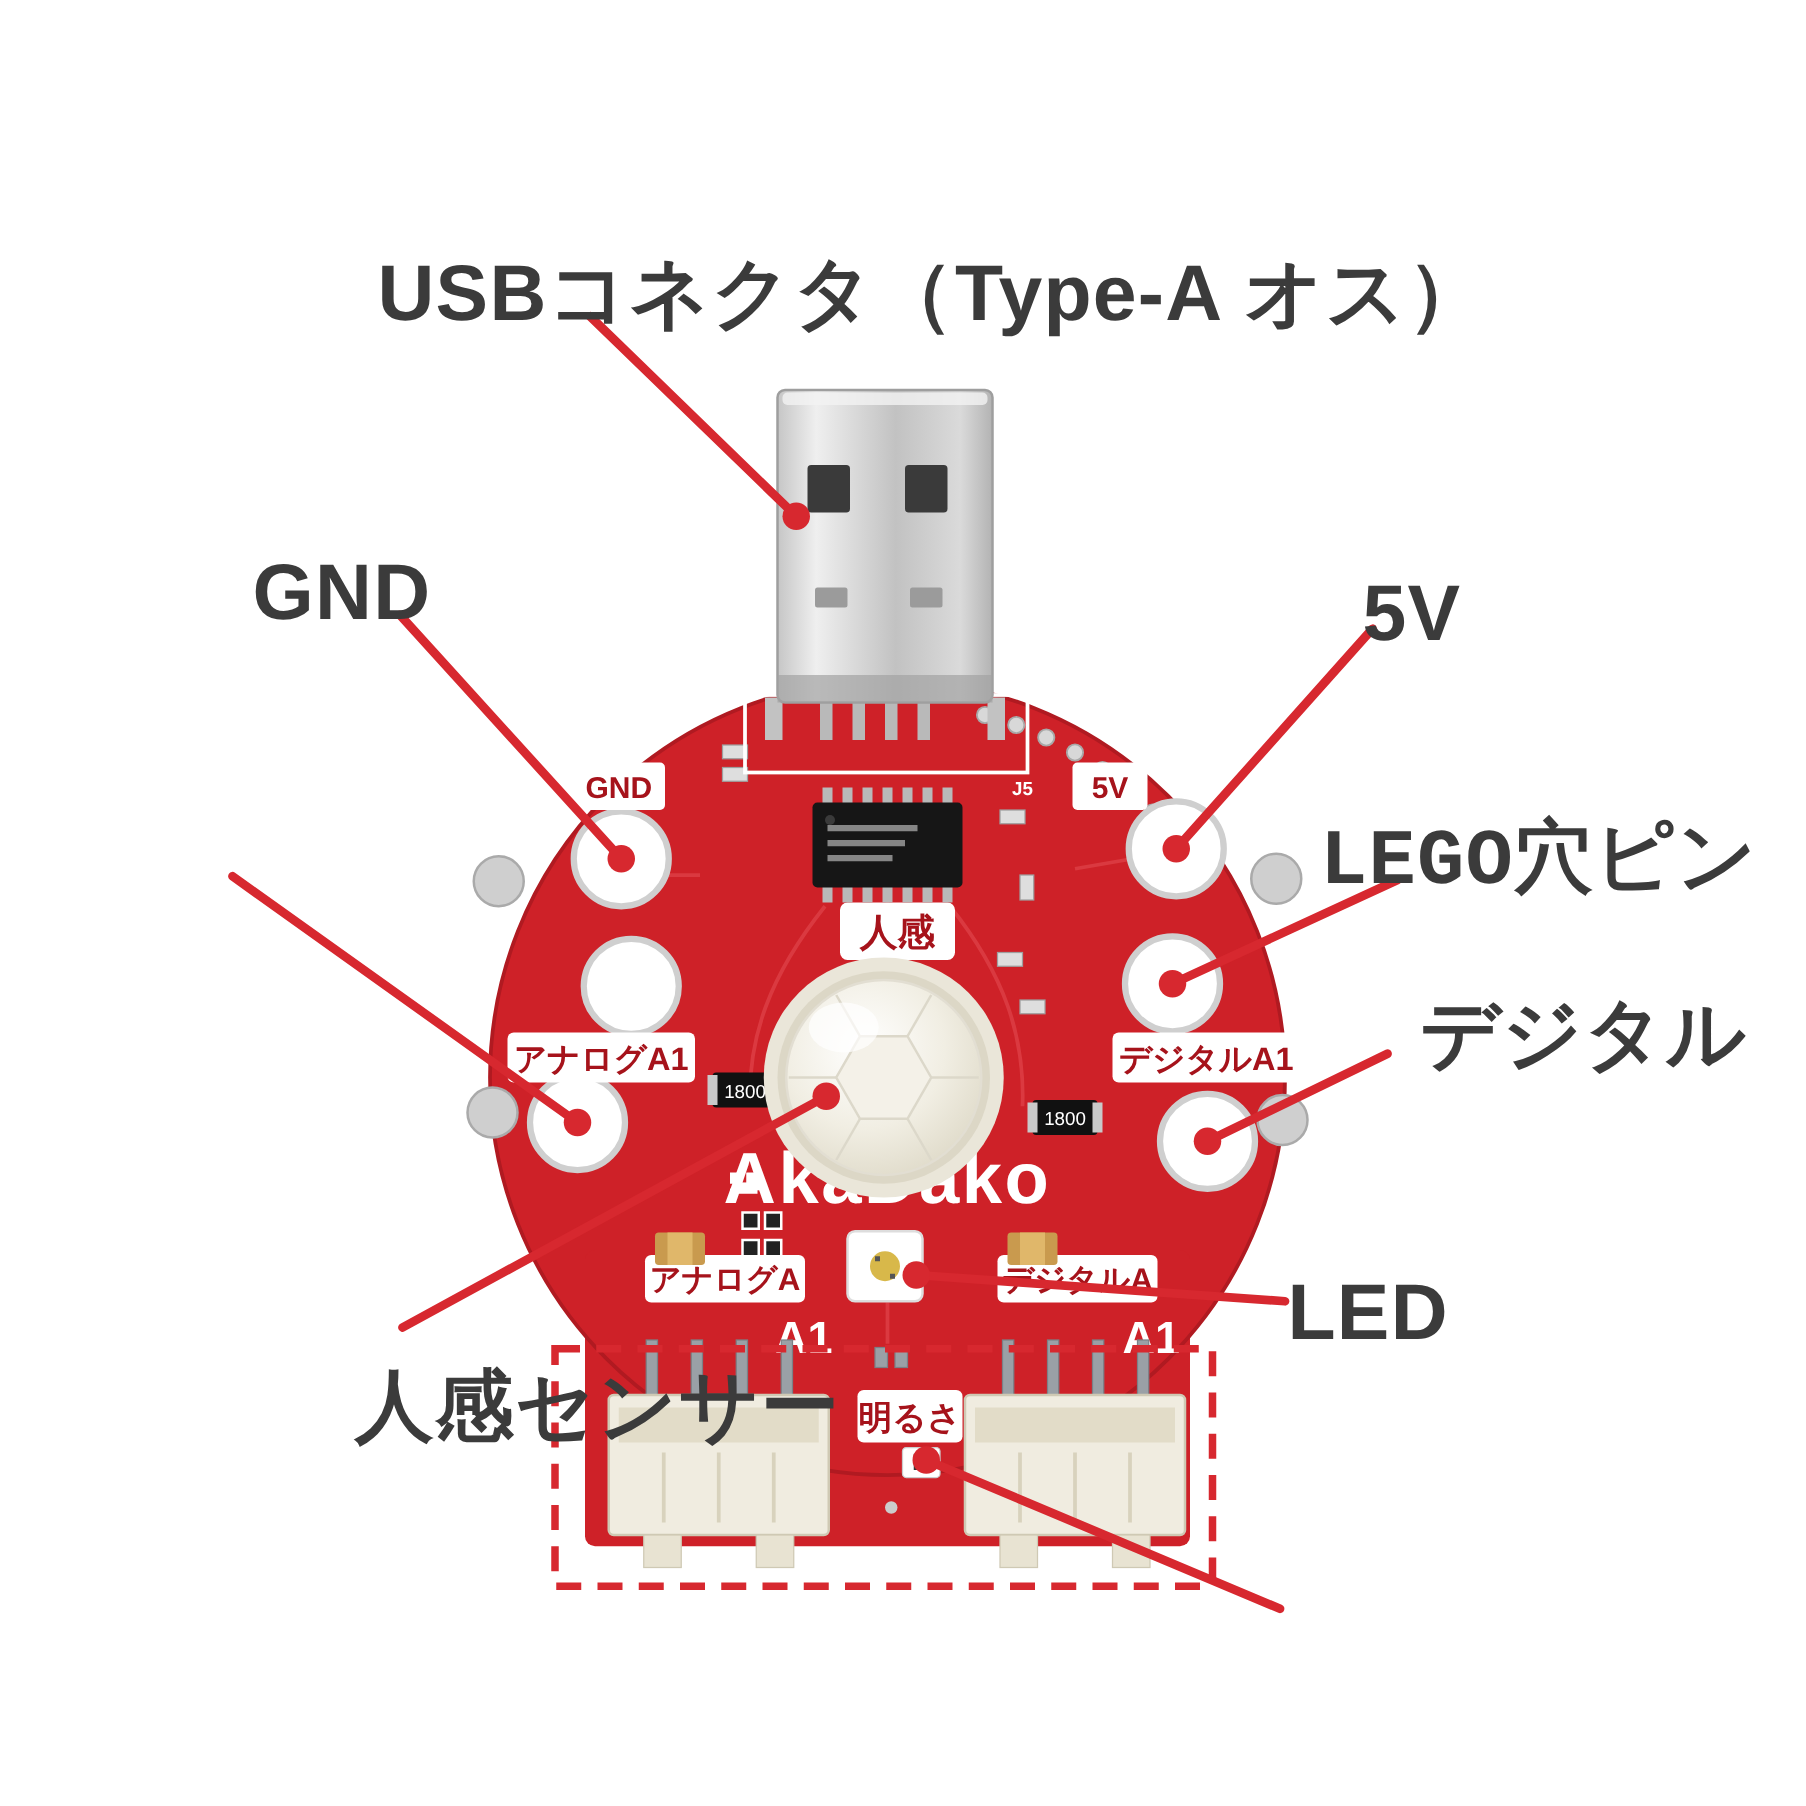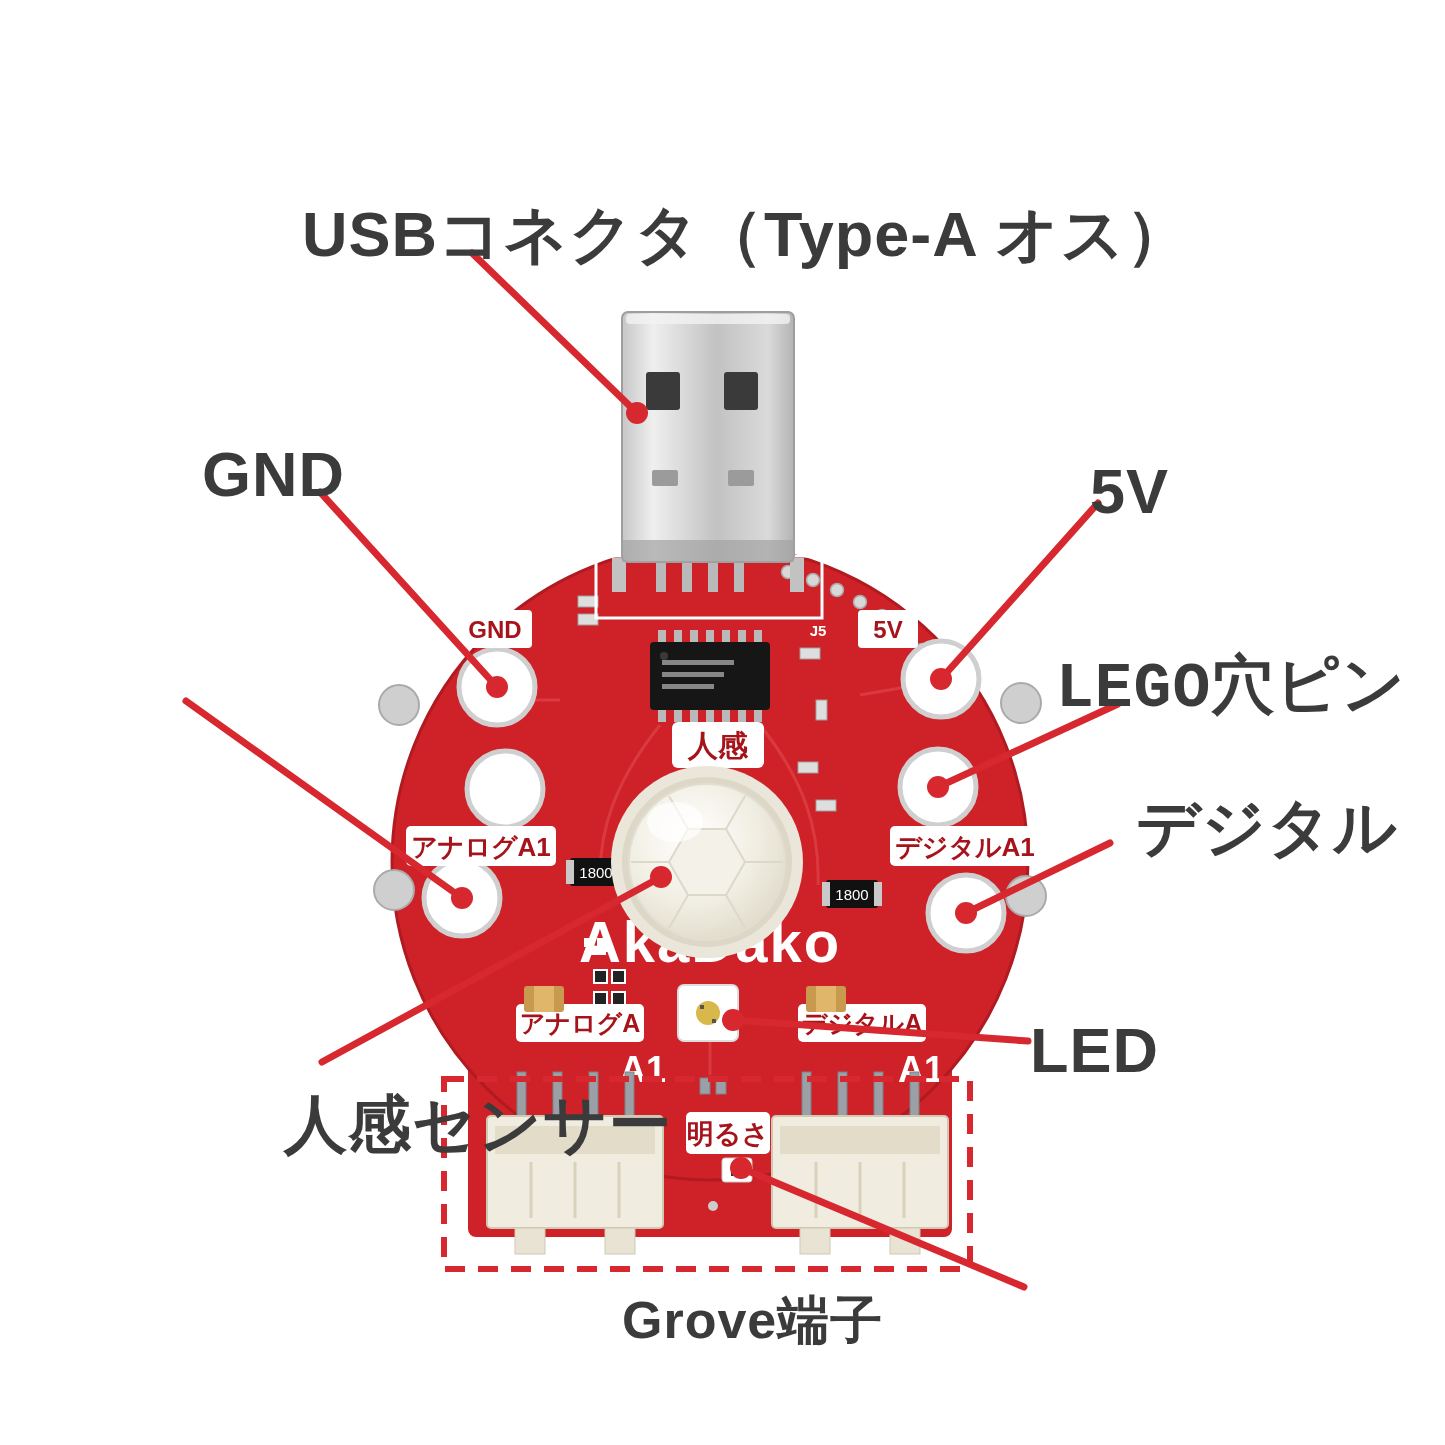--- a/index.html
+++ b/index.html
@@ -281,15 +281,14 @@
   </g>
 </svg>
 
 <div class="callout" style="left:302px;top:192px;">USBコネクタ（Type-A オス）</div>
 <div class="callout" style="left:202px;top:438px;">GND</div>
 <div class="callout" style="left:1090px;top:455px;">5V</div>
 <div class="callout" style="left:1056px;top:642px;font-family:Liberation Mono, monospace;">LEGO穴ピン</div>
 <div class="callout" style="left:1124px;top:785px;margin-left:12px;">デジタル</div>
 <div class="callout" style="left:1030px;top:1014px;">LED</div>
 <div class="callout" style="left:284px;top:1082px;">人感センサー</div>
-<div class="callout big" style="left:622px;top:1286px;">Grove端子</div>
 
 </div>
 
 </body></html>

